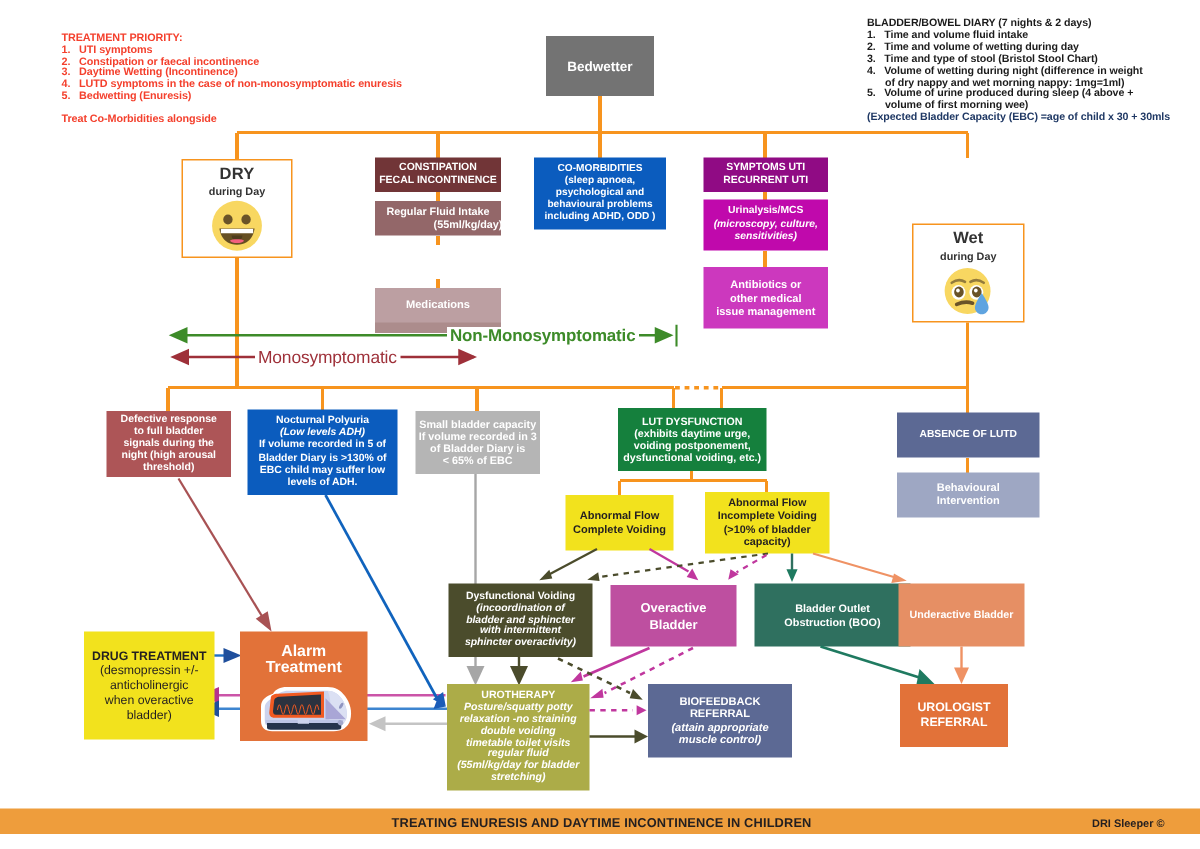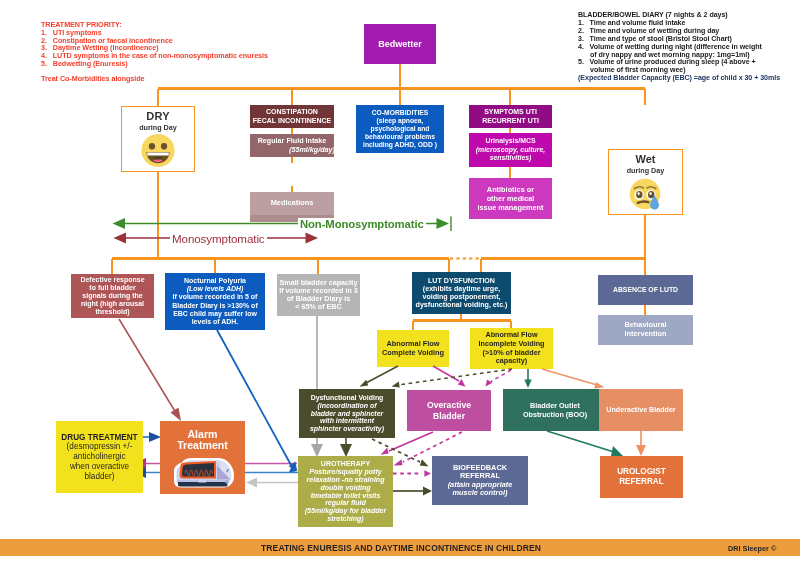--- a/index.html
+++ b/index.html
@@ -87,21 +87,21 @@
     <path d="M246,482.5 L257,477.5 L257,487.5 z" fill="#c4c4c4"></path>
   </g>
 
   <path d="M450,258.5 L481,258.5" stroke="#f7941e" stroke-width="2.2" fill="none" stroke-dasharray="3.2 3.2"></path>
 </svg>
 
 <div class="txt" style="left:41px;top:21px;color:#f4402d;font-size:7.2px;font-weight:bold;line-height:7.75px;letter-spacing:-0.05px;"><div>TREATMENT PRIORITY:</div><div>1.   UTI symptoms</div><div>2.   Constipation or faecal incontinence</div><div>3.   Daytime Wetting (Incontinence)</div><div>4.   LUTD symptoms in the case of non-monosymptomatic enuresis</div><div>5.   Bedwetting (Enuresis)</div><div style="height:7.5px"></div><div>Treat Co-Morbidities alongside</div></div>
 
 <div class="txt" style="left:578px;top:12px;color:#1b1b1b;font-size:7.1px;font-weight:bold;line-height:7.9px;letter-spacing:-0.05px;"><div>BLADDER/BOWEL DIARY (7 nights &amp; 2 days)</div><div>1.   Time and volume fluid intake</div><div>2.   Time and volume of wetting during day</div><div>3.   Time and type of stool (Bristol Stool Chart)</div><div>4.   Volume of wetting during night (difference in weight</div><div style="padding-left:12px">of dry nappy and wet morning nappy: 1mg=1ml)</div><div>5.   Volume of urine produced during sleep (4 above +</div><div style="padding-left:12px">volume of first morning wee)</div><div style="color:#1f3864">(Expected Bladder Capacity (EBC) =age of child x 30 + 30mls</div></div>
 
-<div class="box" style="left:364px;top:24px;width:72px;height:40px;background:#a21caf;font-size:9px;font-weight:bold;">
+<div class="box" style="left:364px;top:24px;width:72px;height:40px;background:#737373;font-size:9px;font-weight:bold;">
   <span>Bedwetter</span>
 </div>
 
 <div class="box" style="left:121px;top:106px;width:74px;height:66px;background:#fff;border:1.8px solid #f7941e;color:#333;">
   <span style="font-size:11px;font-weight:bold;letter-spacing:.2px;">DRY</span>
   <span style="font-size:7.2px;font-weight:bold;margin-top:1px;">during Day</span>
   <svg width="34" height="35" viewBox="0 0 36 36" style="margin-top:1px;">
     <circle cx="18" cy="18" r="17.6" fill="#f8d761"></circle>
     <ellipse cx="11.6" cy="13.6" rx="3.3" ry="3.5" fill="#6a5328"></ellipse>
     <ellipse cx="24.4" cy="13.6" rx="3.3" ry="3.5" fill="#6a5328"></ellipse>
@@ -130,21 +130,21 @@
              C24.4 34.4 22.2 32.3 22.2 29.6 C22.2 27.6 23.8 24.4 27.0 19.4 Z" fill="#5fa4e0"></path>
   </svg>
 </div>
 
 <div class="box" style="left:250px;top:105px;width:84px;height:23px;background:#713537;font-size:7.0px;font-weight:bold;">
   <span>CONSTIPATION
 FECAL INCONTINENCE</span>
 </div>
 <div class="box" style="left:250px;top:134px;width:84px;height:23px;background:#936769;font-size:7.2px;font-weight:bold;">
   <span>Regular Fluid Intake</span>
-  <span style="font-style:italic;padding-left:40px;">(55ml/kg/day)</span>
+  <span style="padding-left:40px;">(55ml/kg/day)</span>
 </div>
 <div class="box" style="left:250px;top:163px;width:84px;height:23px;background:#ac8c8c;font-size:7.4px;font-weight:bold;margin-top:36px;">
   <span>Diet (Roughage)</span>
 </div>
 <div class="box" style="left:250px;top:192px;width:84px;height:23px;background:#bc9fa2;font-size:7.4px;font-weight:bold;">
   <span>Medications</span>
 </div>
 
 <div class="box" style="left:356px;top:105px;width:88px;height:48px;background:#0b5cbe;font-size:6.75px;font-weight:bold;line-height:1.215;">
   <span>CO-MORBIDITIES</span>
@@ -199,21 +199,21 @@
 Bladder Diary is &gt;130% of
 EBC child may suffer low
 levels of ADH.</span>
 </div>
 <div class="box" style="left:277px;top:274px;width:83px;height:42px;background:#b5b5b5;font-size:7.2px;line-height:1.09;font-weight:bold;">
   <span>Small bladder capacity
 If volume recorded in 3
 of Bladder Diary is
 &lt; 65% of EBC</span>
 </div>
-<div class="box" style="left:412px;top:272px;width:99px;height:42px;background:#0c4a6e;font-size:7.1px;line-height:1.15;font-weight:bold;">
+<div class="box" style="left:412px;top:272px;width:99px;height:42px;background:#15803d;font-size:7.1px;line-height:1.15;font-weight:bold;">
   <span>LUT DYSFUNCTION</span>
   <span>(exhibits daytime urge,
 voiding postponement,
 dysfunctional voiding, etc.)</span>
 </div>
 <div class="box" style="left:598px;top:275px;width:95px;height:30px;background:#5c6994;font-size:6.85px;font-weight:bold;">
   <span>ABSENCE OF LUTD</span>
 </div>
 <div class="box" style="left:598px;top:315px;width:95px;height:30px;background:#9ea7c3;font-size:7.35px;line-height:1.21;font-weight:bold;">
   <span>Behavioural
@@ -296,21 +296,21 @@
 regular fluid
 (55ml/kg/day for bladder
 stretching)</span>
 </div>
 <div class="box" style="left:432px;top:456px;width:96px;height:49px;background:#5c6994;font-size:7.39px;line-height:1.13;font-weight:bold;">
   <span>BIOFEEDBACK
 REFERRAL</span>
   <span style="font-style:italic;">(attain appropriate
 muscle control)</span>
 </div>
-<div class="box" style="left:600px;top:456px;width:83px;height:42px;background:#e27239;font-size:8.2px;line-height:1.25;font-weight:bold;">
+<div class="box" style="left:600px;top:456px;width:72px;height:42px;background:#e27239;font-size:8.2px;line-height:1.25;font-weight:bold;">
   <span>UROLOGIST
 REFERRAL</span>
 </div>
 
 <svg class="layer" viewBox="0 0 800 566">
 
   <g>
     <line x1="119" y1="319" x2="176" y2="413" stroke="#a85254" stroke-width="1.5"></line>
     <path d="M181,421 L170.5,412.5 L178.5,407.5 z" fill="#a85254"></path>
   </g>

